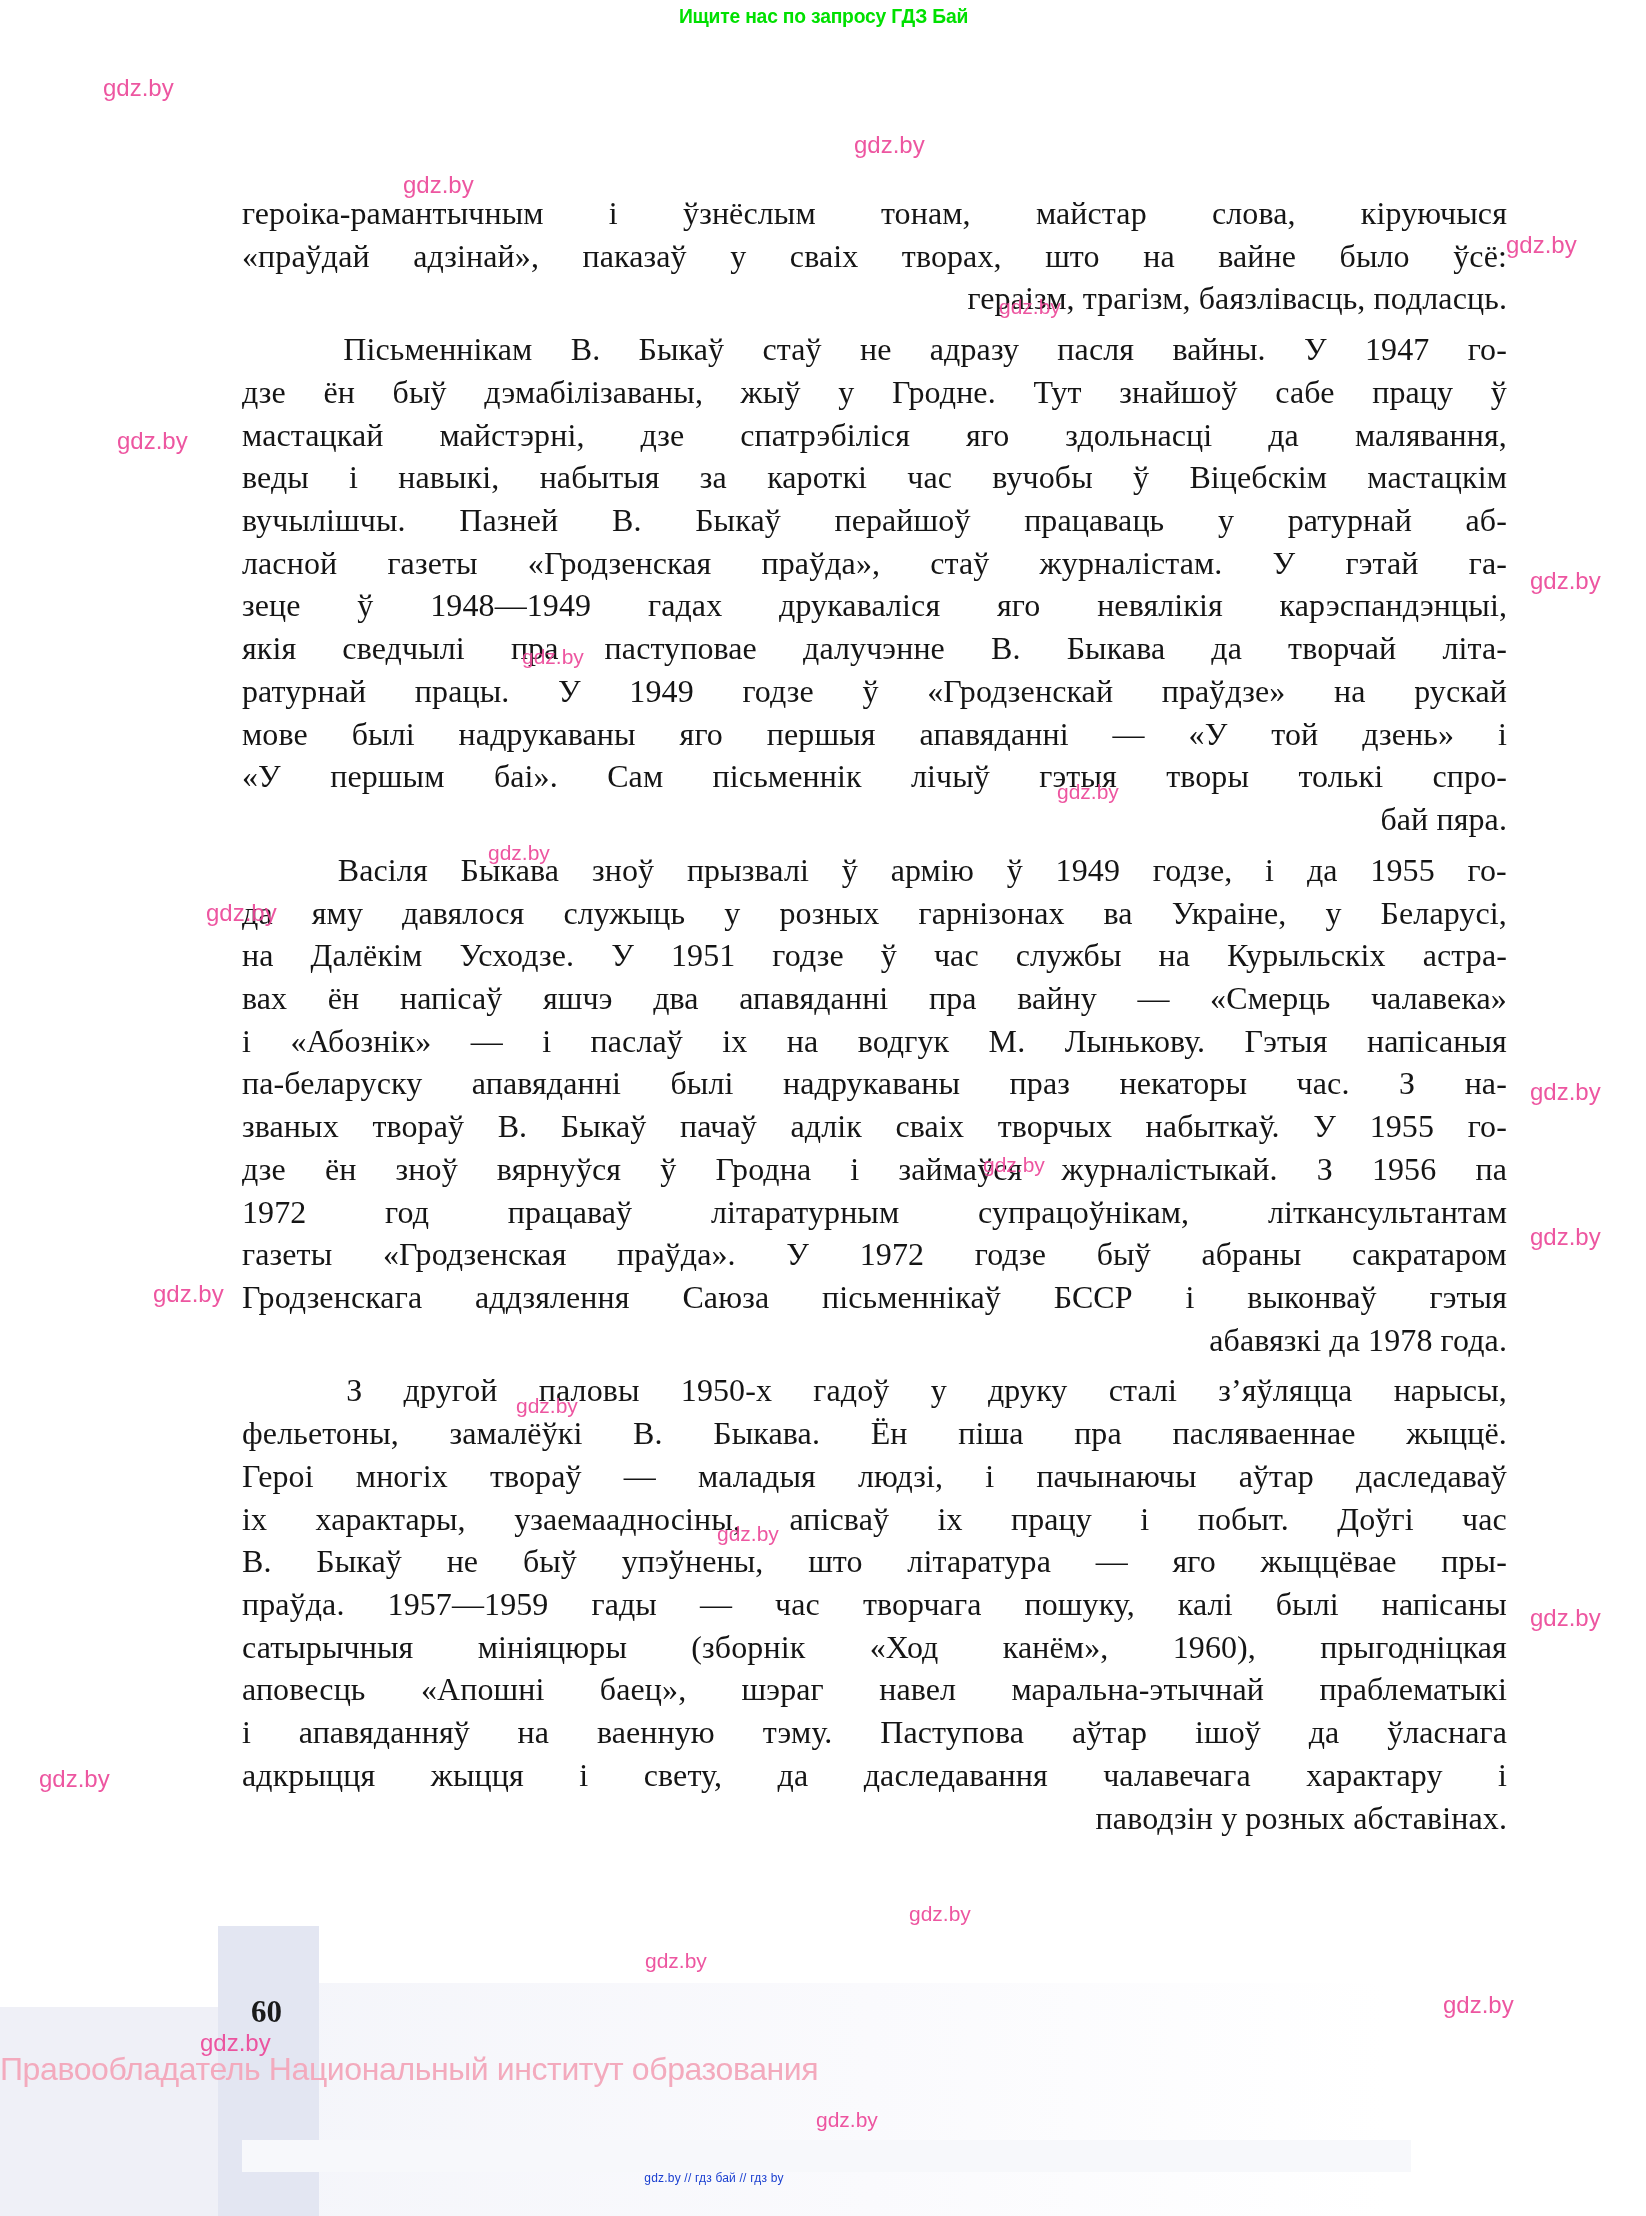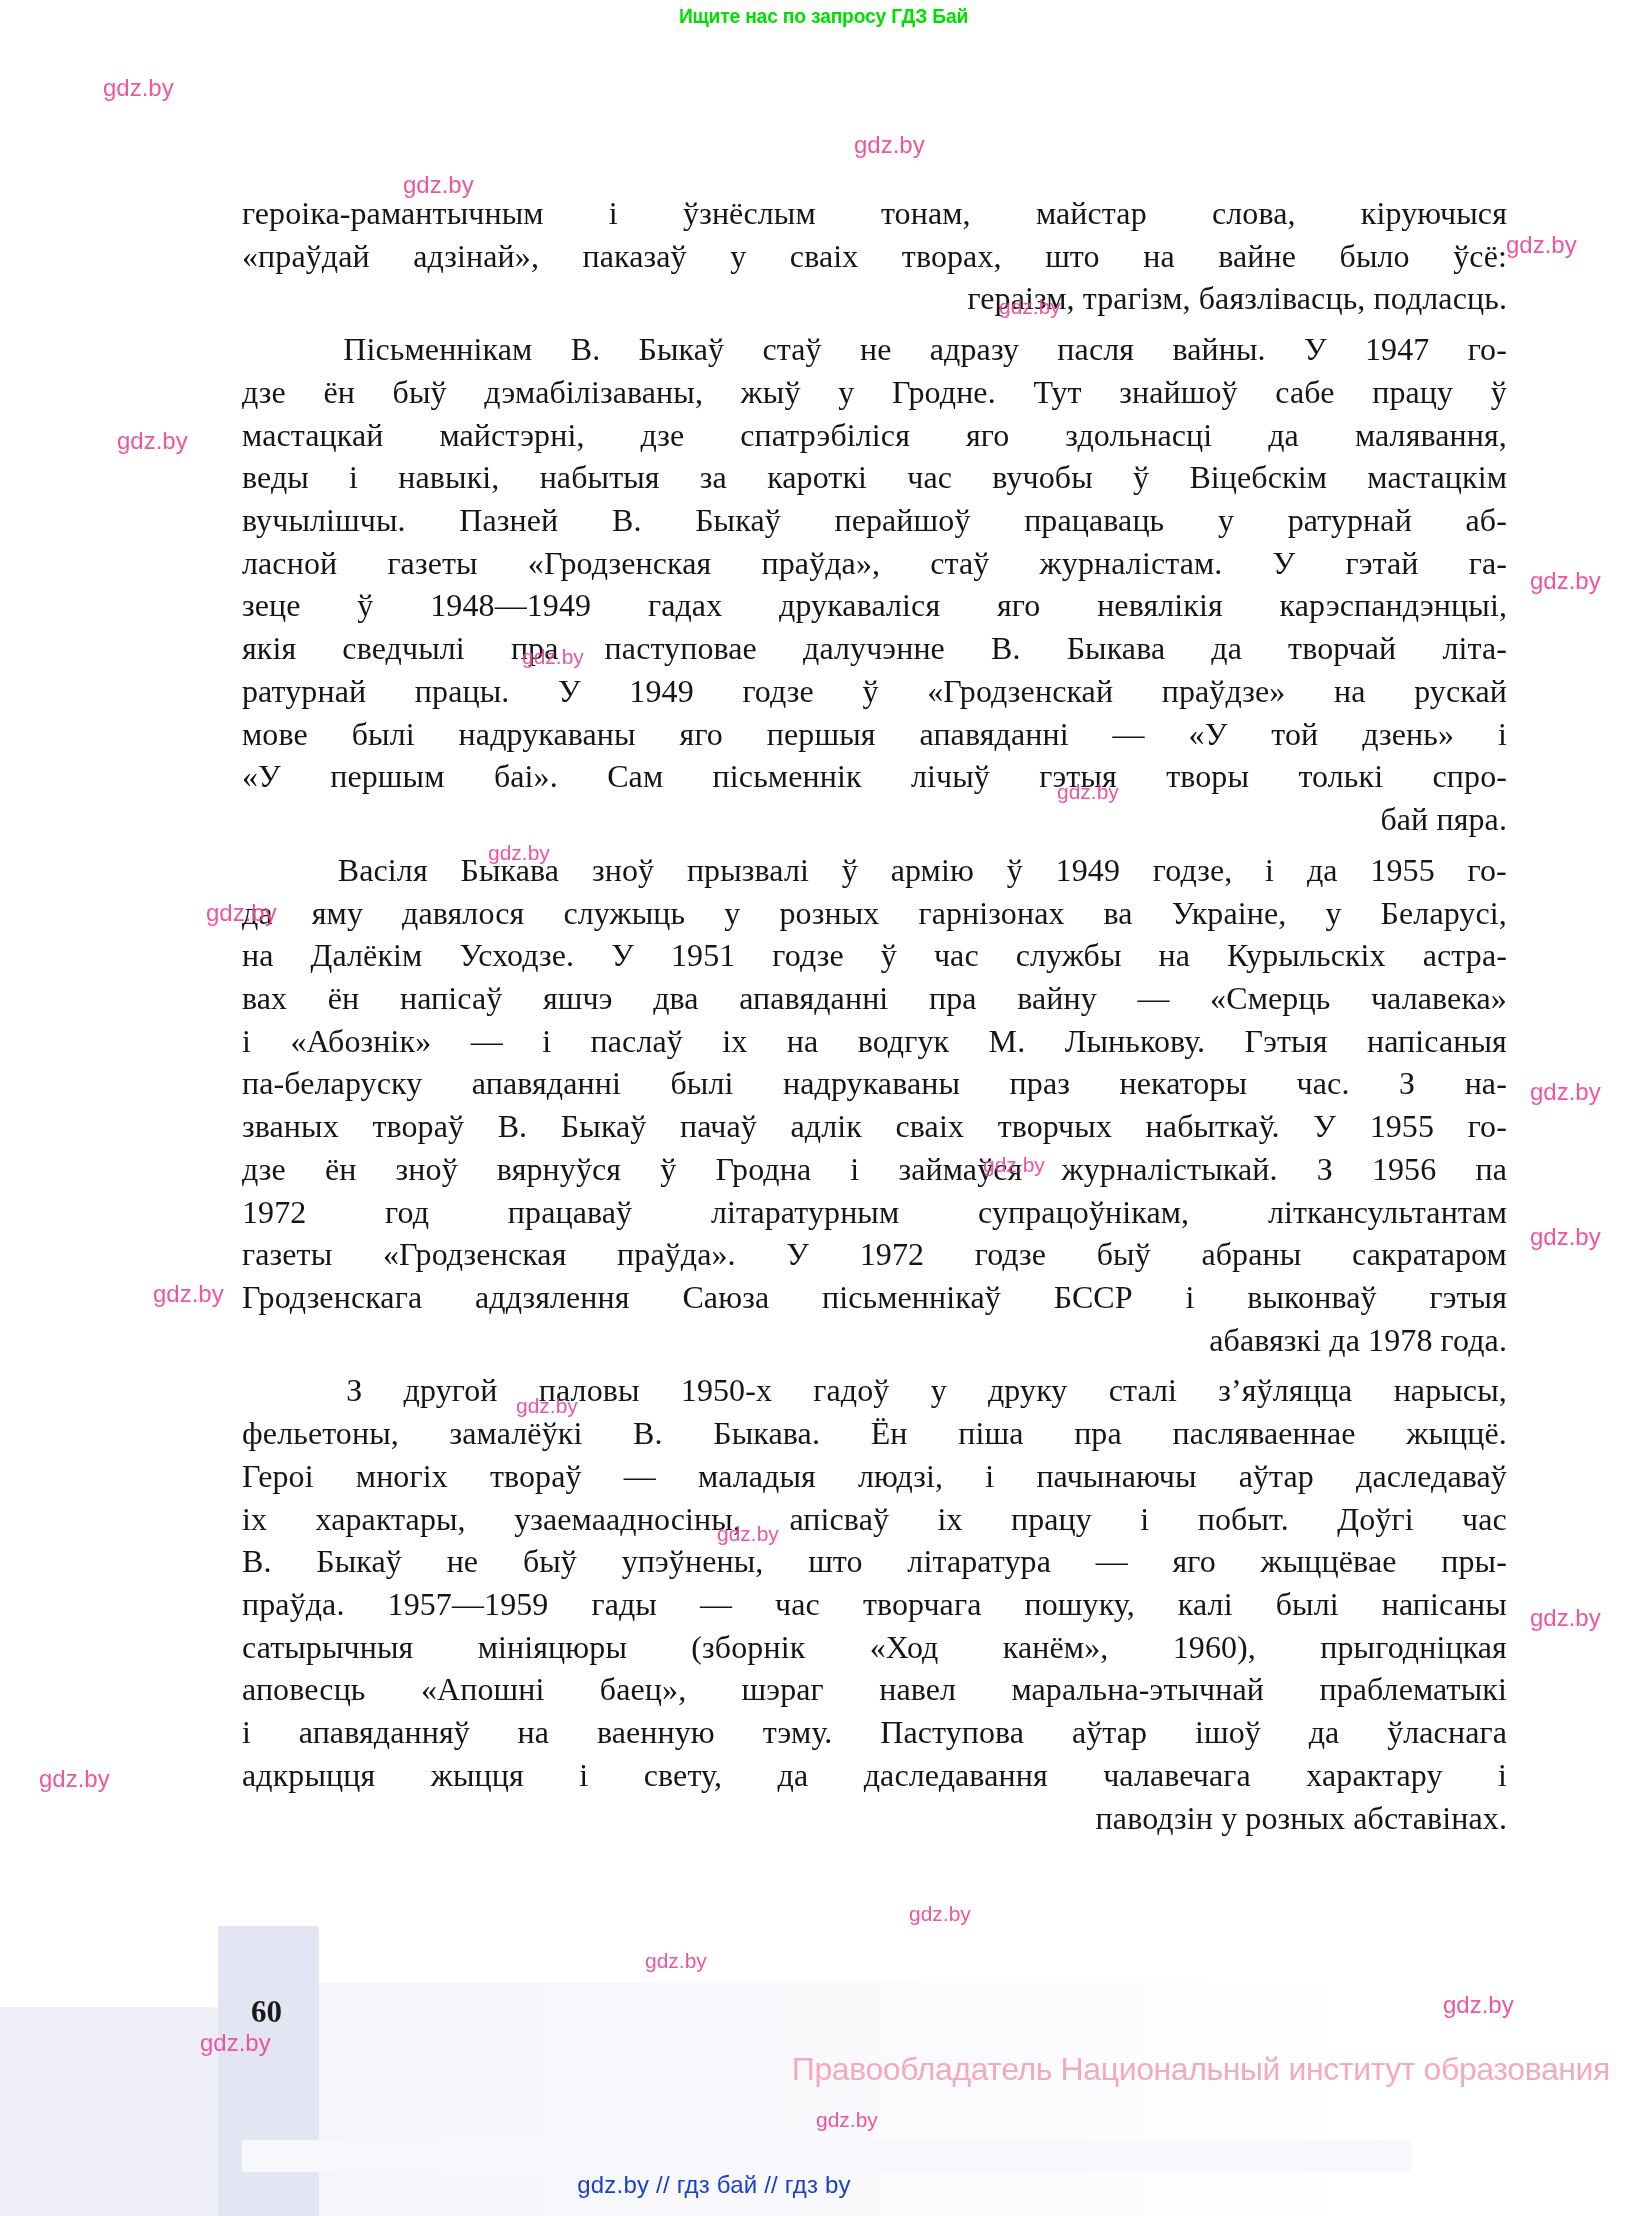--- a/index.html
+++ b/index.html
@@ -81,38 +81,38 @@
     font-family: "Liberation Serif", serif;
     z-index: 20;
   }
 
   
   #copyright-watermark {
     position: absolute;
     left: 0;
     top: 2051px;
     width: 1610px;
-    text-align: right;
+    text-align: left;
     font-family: "Liberation Sans", sans-serif;
     font-size: 32px;
     color: #f3aabd;
     letter-spacing: -0.4px;
     z-index: 20;
     white-space: nowrap;
   }
 
   
   #bottom-footer {
     position: absolute;
     left: 0;
     top: 2171px;
     width: 1428px;
     text-align: center;
     font-family: "Liberation Sans", sans-serif;
-    font-size: 24px;
+    font-size: 12px;
     color: #1a3fd0;
     letter-spacing: 0.2px;
     z-index: 30;
   }
 
   
   .wm {
     position: absolute;
     font-family: "Liberation Sans", sans-serif;
     color: #ec4899;

